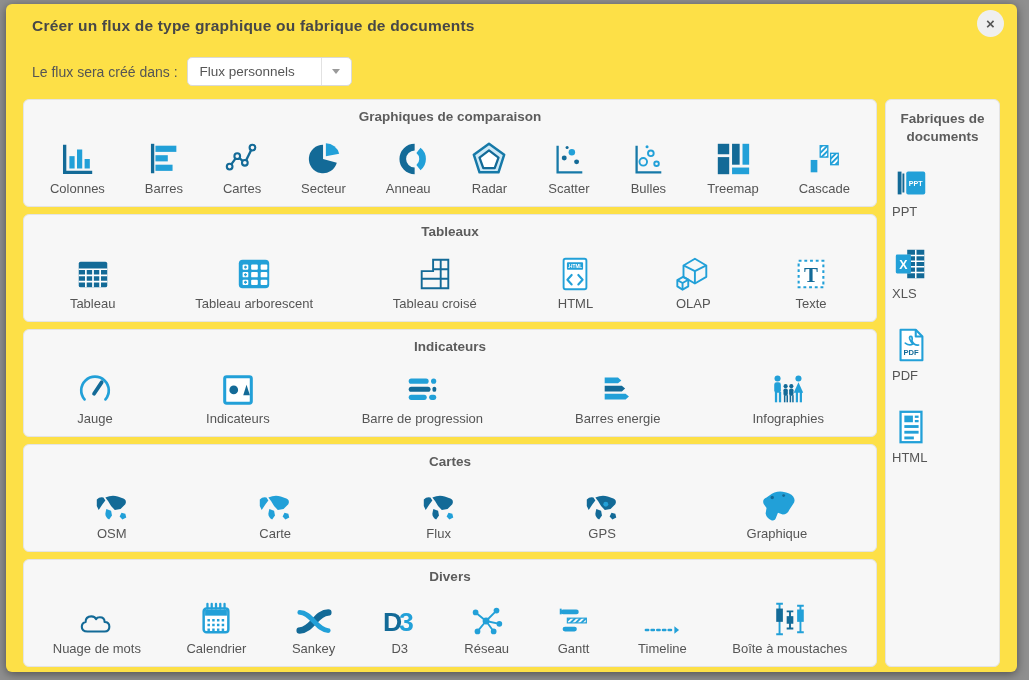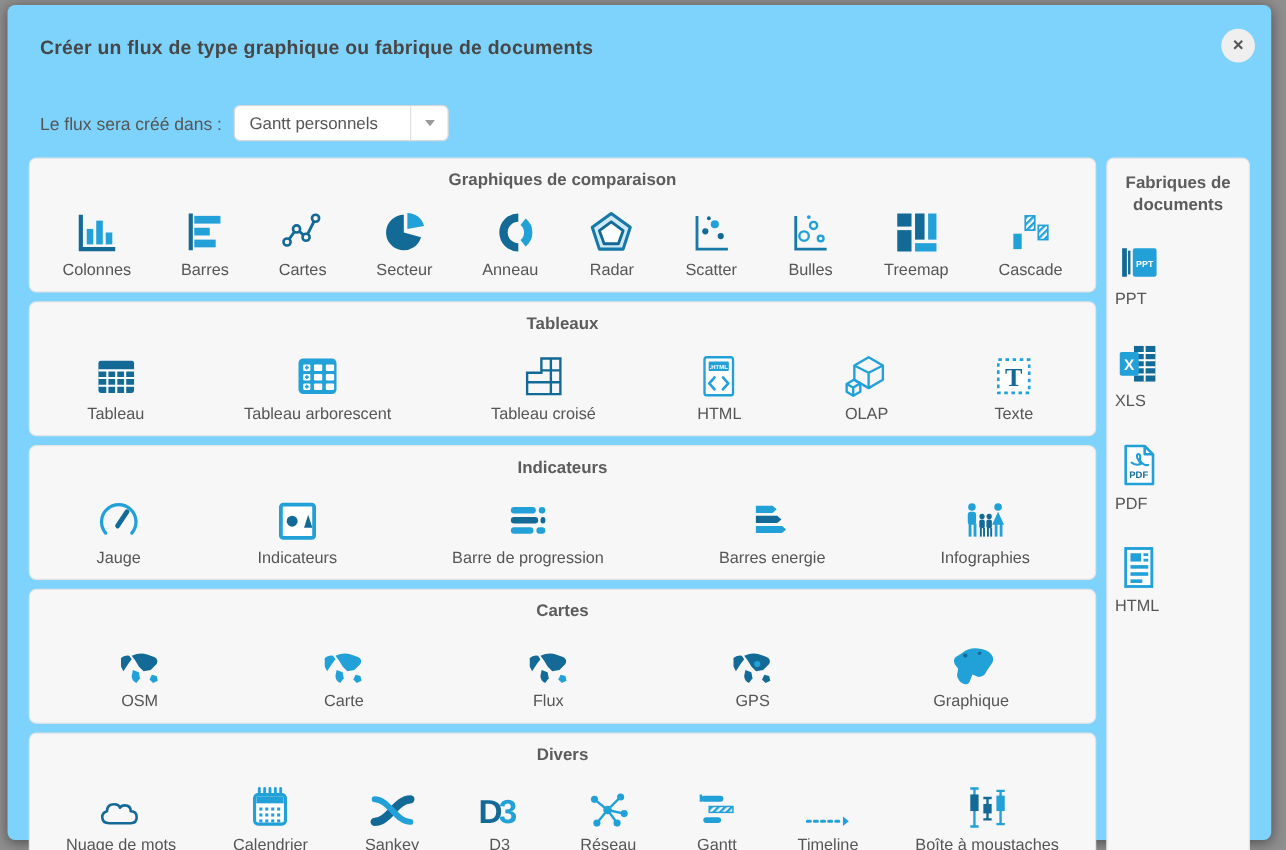--- a/index.html
+++ b/index.html
@@ -1,31 +1,31 @@
 <!DOCTYPE html>
 <html><head>
 <meta charset="utf-8">
 <style>
   * { margin:0; padding:0; box-sizing:border-box; }
   html,body { width:1029px; height:680px; overflow:hidden; }
   body { background:#8f8f8f; font-family:"Liberation Sans", sans-serif; }
   .dialog {
     position:absolute; top:4px; left:6px; right:12px; bottom:8px;
-    background:#7dd3fc; border-radius:6px;
+    background:#fde047; border-radius:6px;
     box-shadow:0 2px 10px rgba(0,0,0,.45);
-    padding:13px 17px;
+    padding:0 17px;
   }
   .dlg-header { position:relative; padding:13px 8px 0 9px; }
   .dlg-title { font-size:15.5px; font-weight:bold; color:#474747; letter-spacing:.2px; }
   .close-btn {
     position:absolute; top:6px; right:-4px; width:27px; height:27px;
     border-radius:50%; background:#efefef; border:none; cursor:pointer;
     color:#555; font-size:15px; line-height:27px; text-align:center; font-weight:bold;
   }
-  .form-row { display:flex; align-items:center; margin:36px 0 13px 9px; }
+  .form-row { display:flex; align-items:center; margin:22px 0 13px 9px; }
   .form-label { font-size:14px; color:#555; margin-right:9px; }
   .dropdown {
     display:flex; align-items:stretch; background:#fff;
     border:1px solid #d9d9d9; border-radius:5px; height:29px; cursor:pointer;
   }
   .dropdown-value { font-size:13.5px; color:#555; padding:6px 26px 0 12px; }
   .dropdown-caret-seg { border-left:1px solid #e2e2e2; width:30px; display:flex; align-items:center; justify-content:center; }
   .caret { width:0; height:0; border-left:4px solid transparent; border-right:4px solid transparent; border-top:5px solid #9a9a9a; }
   .main-row { display:flex; align-items:stretch; gap:8px;border-radius:11px; }
   .sections-col { flex:1; min-width:0; }
@@ -51,21 +51,21 @@
 
 <div class="dialog">
   <div class="dlg-header">
     <span class="dlg-title">Créer un flux de type graphique ou fabrique de documents</span>
     <button class="close-btn">×</button>
   </div>
 
   <div class="form-row">
     <span class="form-label">Le flux sera créé dans :</span>
     <div class="dropdown">
-      <span class="dropdown-value">Gantt personnels</span>
+      <span class="dropdown-value">Flux personnels</span>
       <span class="dropdown-caret-seg">
           <span class="caret"></span>
         </span>
     </div>
   </div>
 
   <div class="main-row">
     <div class="sections-col">
 
       <div class="panel section">

